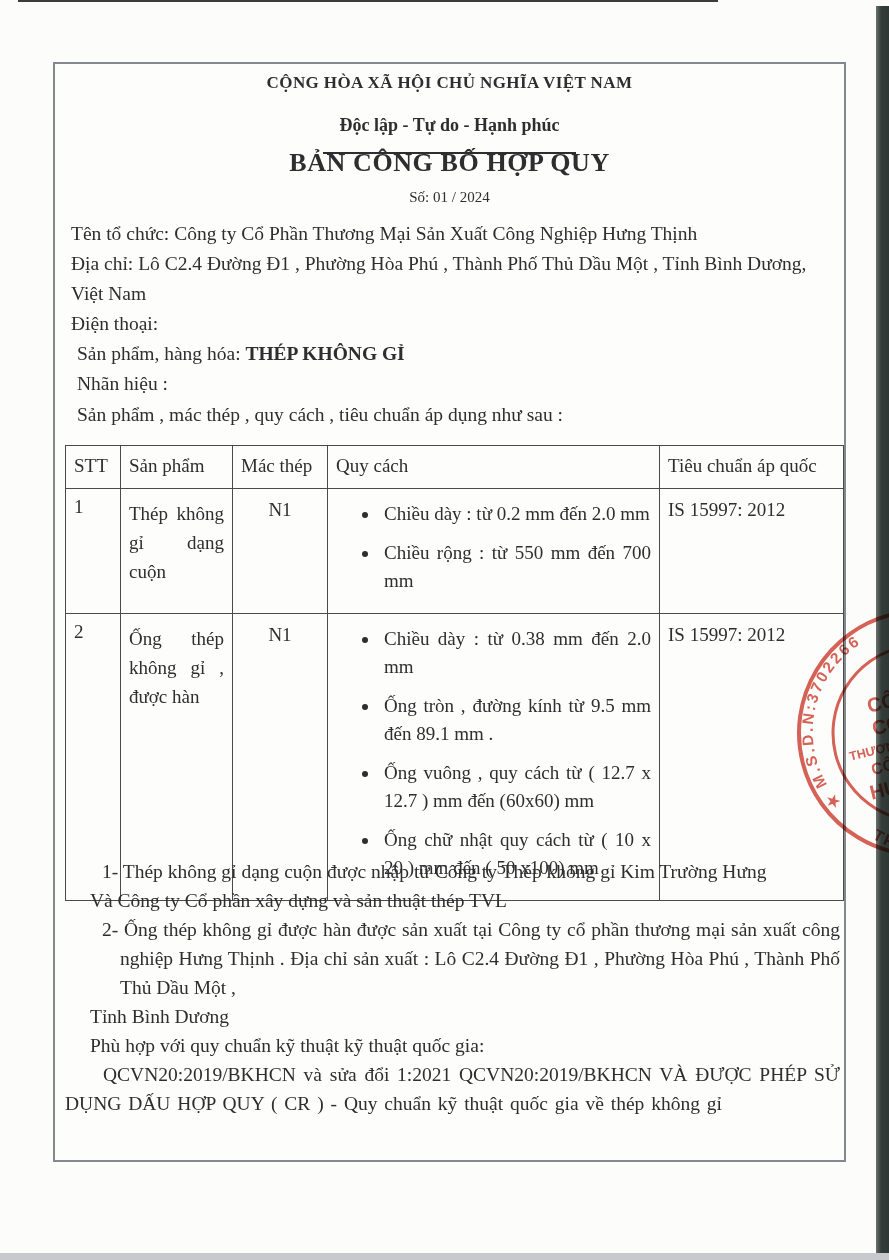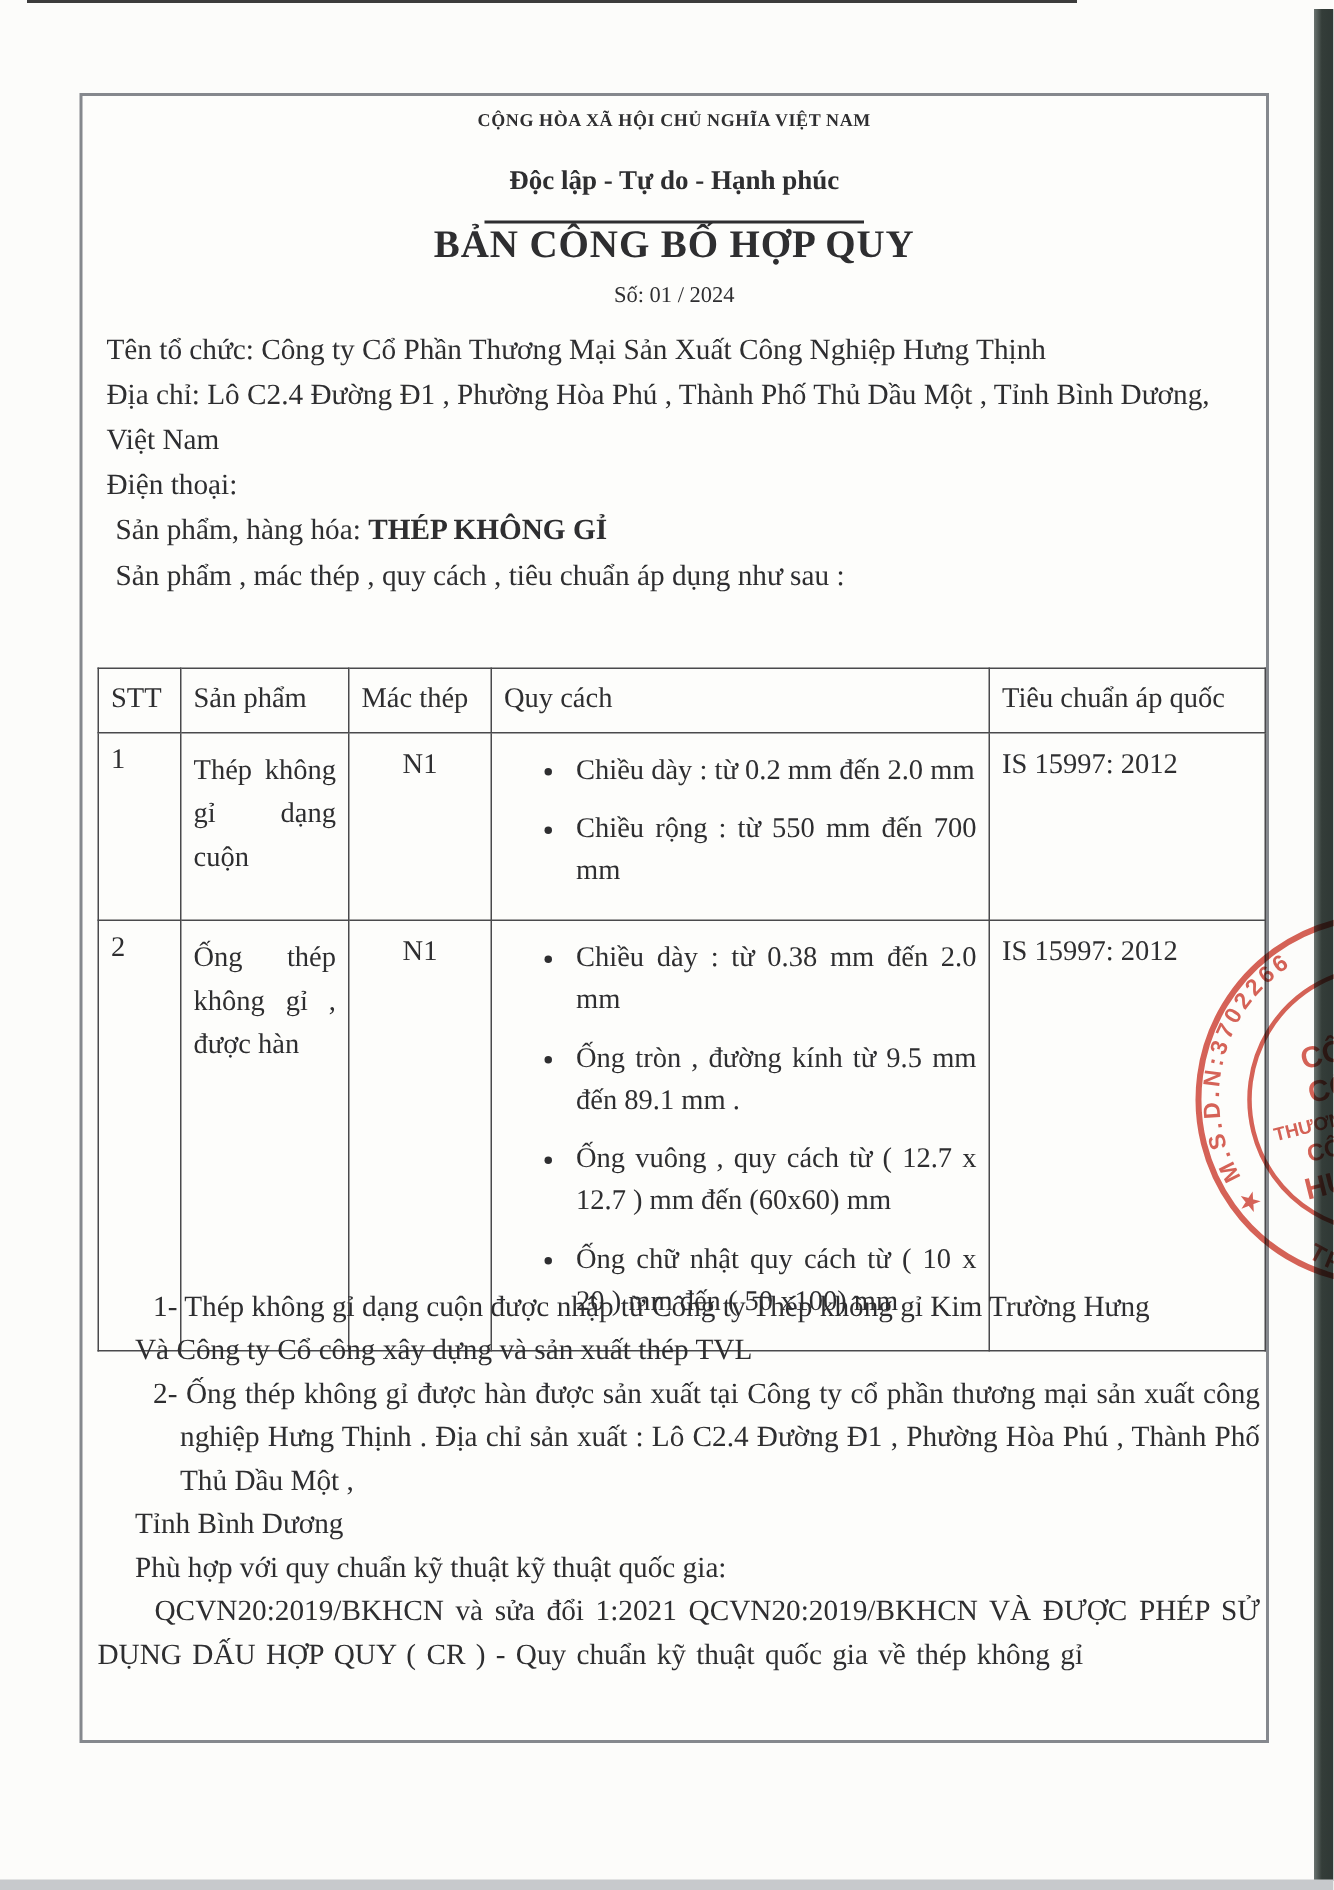--- a/index.html
+++ b/index.html
@@ -18,21 +18,21 @@
   .scan-bottom-band { position:absolute; bottom:0; left:0; width:889px; height:7px; background:#c7c9cc; }
 
   .page {
     position:absolute; left:53px; top:62px;
     width:793px; height:1100px;
     border:2px solid #85888d;
     background:#fdfdfb;
   }
 
   .nat-header { position:absolute; top:9px; left:0; width:100%; text-align:center; }
-  .nat-country { font-size:12px; font-weight:bold; letter-spacing:.4px; }
+  .nat-country { font-size:17px; font-weight:bold; letter-spacing:.4px; }
   .nat-motto { display:inline-block; margin-top:4px; font-size:18px; font-weight:bold; padding:0 16px 16px 16px; border-bottom:2px solid #2e2e30; }
 
   .doc-title { position:absolute; top:84px; left:0; width:100%; text-align:center; font-size:26px; font-weight:bold; letter-spacing:.6px; }
   .doc-number { position:absolute; top:125px; left:0; width:100%; text-align:center; font-size:15px; }
 
   .info { position:absolute; top:155px; left:16px; width:765px; font-size:19.5px; line-height:30px; }
   .info p { margin:0; }
   .info .indented { padding-left:6px; }
   .info .product-name { font-weight:bold; }
   .info .intro-line { margin-top:1px; }
@@ -95,20 +95,21 @@
   </div>
 
   <div class="doc-title">BẢN CÔNG BỐ HỢP QUY</div>
   <div class="doc-number">Số: 01 / 2024</div>
 
   <div class="info">
     <p>Tên tổ chức: Công ty Cổ Phần Thương Mại Sản Xuất Công Nghiệp Hưng Thịnh</p>
     <p>Địa chỉ: Lô C2.4 Đường Đ1 , Phường Hòa Phú , Thành Phố Thủ Dầu Một , Tỉnh Bình Dương, Việt Nam</p>
     <p>Điện thoại:</p>
     <p class="indented"><span>Sản phẩm, hàng hóa: </span><span class="product-name">THÉP KHÔNG GỈ</span></p>
+    <p class="indented">Nhãn hiệu :</p>
     <p class="indented intro-line">Sản phẩm , mác thép , quy cách , tiêu chuẩn áp dụng như sau :</p>
   </div>
 
   <table class="conf-table">
     <colgroup>
       <col class="col-stt">
         <col class="col-product">
         <col class="col-grade">
         <col class="col-spec">
         <col class="col-std">
@@ -147,21 +148,21 @@
             <li>Ống chữ nhật quy cách từ ( 10 x 20 ) mm đến ( 50 x100) mm</li>
           </ul>
         </td>
         <td class="c-std">IS 15997: 2012</td>
       </tr>
     </tbody>
   </table>
 
   <div class="notes">
     <p class="note-first">1-  Thép không gỉ dạng cuộn được nhập từ Công ty Thép không gỉ Kim Trường Hưng</p>
-    <p class="note-cont">Và Công ty Cổ công xây dựng và sản xuất thép TVL</p>
+    <p class="note-cont">Và Công ty Cổ phần xây dựng và sản thuật thép TVL</p>
     <p class="note-hang">2-  Ống thép không gỉ được hàn được sản xuất tại Công ty cổ phần thương mại sản xuất công nghiệp Hưng Thịnh . Địa chỉ sản xuất : Lô C2.4 Đường Đ1 , Phường Hòa Phú , Thành Phố Thủ Dầu Một ,</p>
     <p class="note-plain">Tỉnh Bình Dương</p>
     <p class="note-plain">Phù hợp với quy chuẩn kỹ thuật kỹ thuật quốc gia:</p>
     <p class="note-final">QCVN20:2019/BKHCN  và  sửa  đổi  1:2021  QCVN20:2019/BKHCN  VÀ  ĐƯỢC PHÉP SỬ DỤNG DẤU HỢP QUY ( CR ) -  Quy chuẩn kỹ thuật quốc gia về thép không gỉ</p>
   </div>
 
 </div>
 
 <svg class="stamp" viewBox="0 0 262 262" xmlns="http://www.w3.org/2000/svg">
   <g fill="none" stroke="#d4574b">

